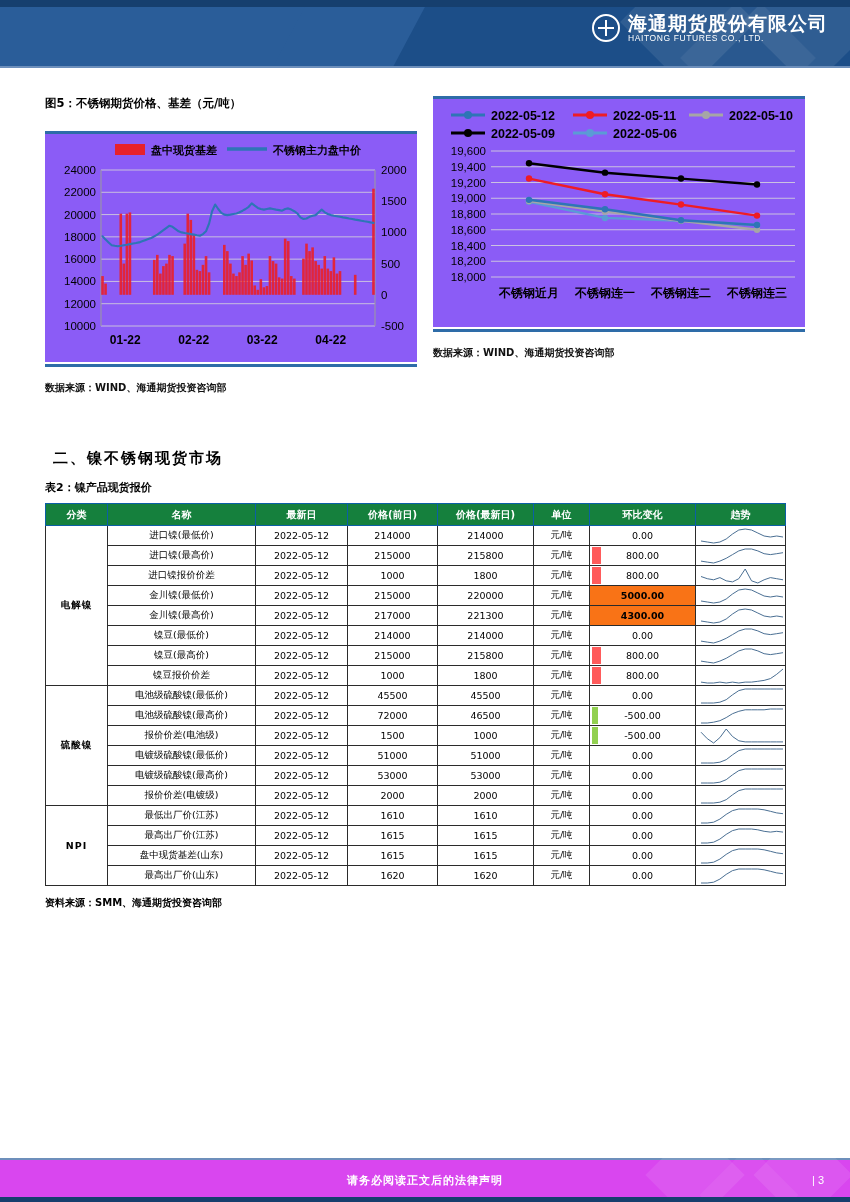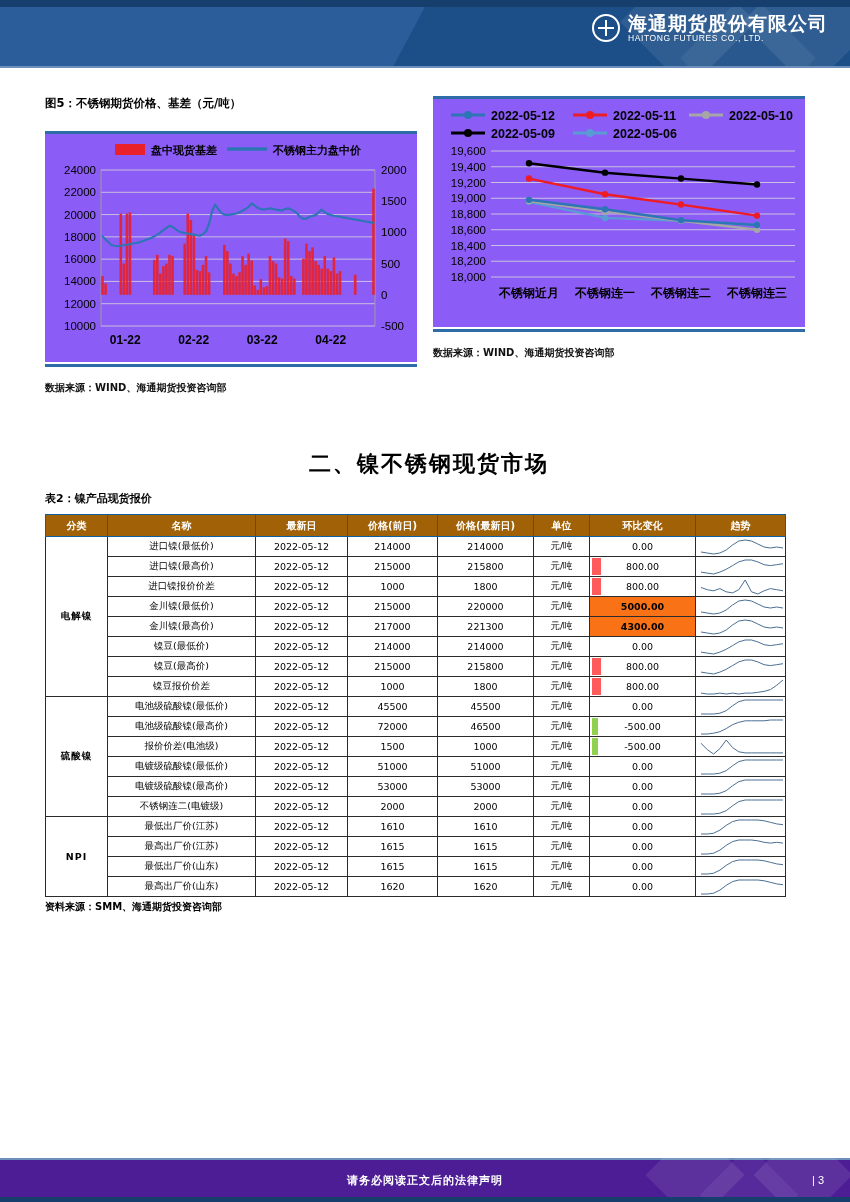--- a/index.html
+++ b/index.html
@@ -85,24 +85,23 @@
   .chart-src {
     font-size:10px; font-weight:bold; color:#111; padding-top:14px;
     font-family:"DejaVu Sans","Liberation Sans",sans-serif;
   }
 
   svg text { font-family:"Liberation Sans","DejaVu Sans",sans-serif; }
 
   
   .section-heading {
     margin-top:54px; margin-left:8px;
-    font-size:22px; font-weight:bold; color:#000;
+    font-size:15px; font-weight:bold; color:#000;
     font-family:"DejaVu Sans","Liberation Sans",sans-serif;
     letter-spacing:2px;
-    text-align:center;
   }
   .table-caption {
     margin-top:12px; font-size:11px; font-weight:bold;
     font-family:"DejaVu Sans","Liberation Sans",sans-serif;
   }
 
   
   table.spot {
     margin-top:8px;
     border-collapse:collapse;
@@ -113,21 +112,21 @@
   table.spot th, table.spot td {
     border:1px solid #2b2b2b;
     font-size:9.5px;
     height:20px;
     padding:0 3px;
     text-align:center;
     color:#000;
     background:#fff;
   }
   table.spot thead th {
-    background:#a16207;
+    background:#15803d;
     color:#ffffff;
     font-weight:bold;
     height:22px;
     font-size:10px;
     border-color:#0b5fa5;
   }
   td.cat {
     background:#0f6fc6;
     color:#ffffff;
     font-weight:bold;
@@ -144,29 +143,29 @@
     position:absolute; left:2px; top:1px; bottom:1px;
     background:#ff5b5b;
   }
   td.chg .bar.neg { background:#92d050; }
   td.chg.full { background:#f97316; font-weight:bold; }
   td.chg .val { position:relative; z-index:2; }
   td.trend { padding:0; }
   td.trend svg { display:block; }
 
   .table-src {
-    margin-top:3px; font-size:10px; font-weight:bold;
+    margin-top:10px; font-size:10px; font-weight:bold;
     font-family:"DejaVu Sans","Liberation Sans",sans-serif;
   }
 
   
   .footer-banner {
     position:absolute; left:0; bottom:0;
     width:850px; height:44px;
-    background:#4c1d95; overflow:hidden;
+    background:#d946ef; overflow:hidden;
   }
   .fb-topline { position:absolute; left:0; top:0; width:850px; height:2px; background:#6d8fbb;}
   .fb-botline { position:absolute; left:0; bottom:0; width:850px; height:5px; background:#163f6e;}
   .fb-dia {
     position:absolute; top:-18px; width:70px; height:70px;
     background:rgba(255,255,255,0.09); transform:rotate(45deg);
   }
   .fb-dia.f1 { left:660px; }
   .fb-dia.f2 { left:714px; top:2px; background:rgba(255,255,255,0.06); }
   .fb-dia.f3 { left:768px; top:-18px; }
@@ -585,21 +584,21 @@
           <td class="num">53000</td>
           <td class="num">元/吨</td>
           <td class="chg"><span class="val">0.00</span></td>
           <td class="trend">
             <svg width="86" height="18">
               <path d="M2.0 16.0 L8.3 16.0 L14.6 16.0 L20.9 15.2 L27.2 12.7 L33.5 7.8 L39.8 3.6 L46.2 2.0 L52.5 2.0 L58.8 2.0 L65.1 2.0 L71.4 2.0 L77.7 2.0 L84.0 2.0 " fill="none" stroke="#4a6f93" stroke-width="1" stroke-linejoin="round"></path>
             </svg>
           </td>
         </tr>
         <tr>
-          <td class="name">不锈钢连二(电镀级)</td>
+          <td class="name">报价价差(电镀级)</td>
           <td class="num">2022-05-12</td>
           <td class="num">2000</td>
           <td class="num">2000</td>
           <td class="num">元/吨</td>
           <td class="chg"><span class="val">0.00</span></td>
           <td class="trend">
             <svg width="86" height="18">
               <path d="M2.0 16.0 L8.3 16.0 L14.6 16.0 L20.9 15.2 L27.2 12.7 L33.5 7.8 L39.8 3.6 L46.2 2.0 L52.5 2.0 L58.8 2.0 L65.1 2.0 L71.4 2.0 L77.7 2.0 L84.0 2.0 " fill="none" stroke="#4a6f93" stroke-width="1" stroke-linejoin="round"></path>
             </svg>
           </td>
@@ -625,21 +624,21 @@
           <td class="num">1615</td>
           <td class="num">元/吨</td>
           <td class="chg"><span class="val">0.00</span></td>
           <td class="trend">
             <svg width="86" height="18">
               <path d="M2.0 16.0 L8.3 16.0 L14.6 15.2 L20.9 12.1 L27.2 7.4 L33.5 3.6 L39.8 2.0 L46.2 2.0 L52.5 2.0 L58.8 2.8 L65.1 4.3 L71.4 5.1 L77.7 4.3 L84.0 5.1 " fill="none" stroke="#4a6f93" stroke-width="1" stroke-linejoin="round"></path>
             </svg>
           </td>
         </tr>
         <tr>
-          <td class="name">最低出厂价(山东)</td>
+          <td class="name">盘中现货基差(山东)</td>
           <td class="num">2022-05-12</td>
           <td class="num">1615</td>
           <td class="num">1615</td>
           <td class="num">元/吨</td>
           <td class="chg"><span class="val">0.00</span></td>
           <td class="trend">
             <svg width="86" height="18">
               <path d="M2.0 16.0 L8.3 16.0 L14.6 15.2 L20.9 12.1 L27.2 7.4 L33.5 3.6 L39.8 2.0 L46.2 2.0 L52.5 2.0 L58.8 2.0 L65.1 2.8 L71.4 4.3 L77.7 5.9 L84.0 6.7 " fill="none" stroke="#4a6f93" stroke-width="1" stroke-linejoin="round"></path>
             </svg>
           </td>

